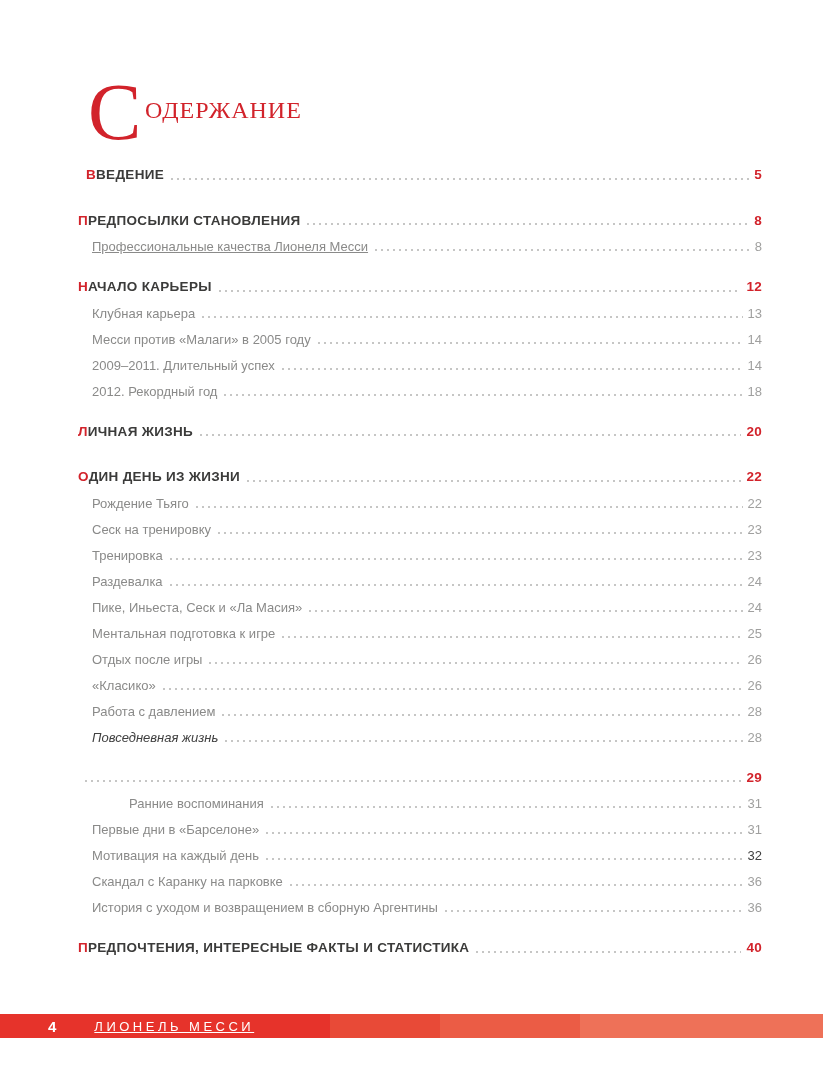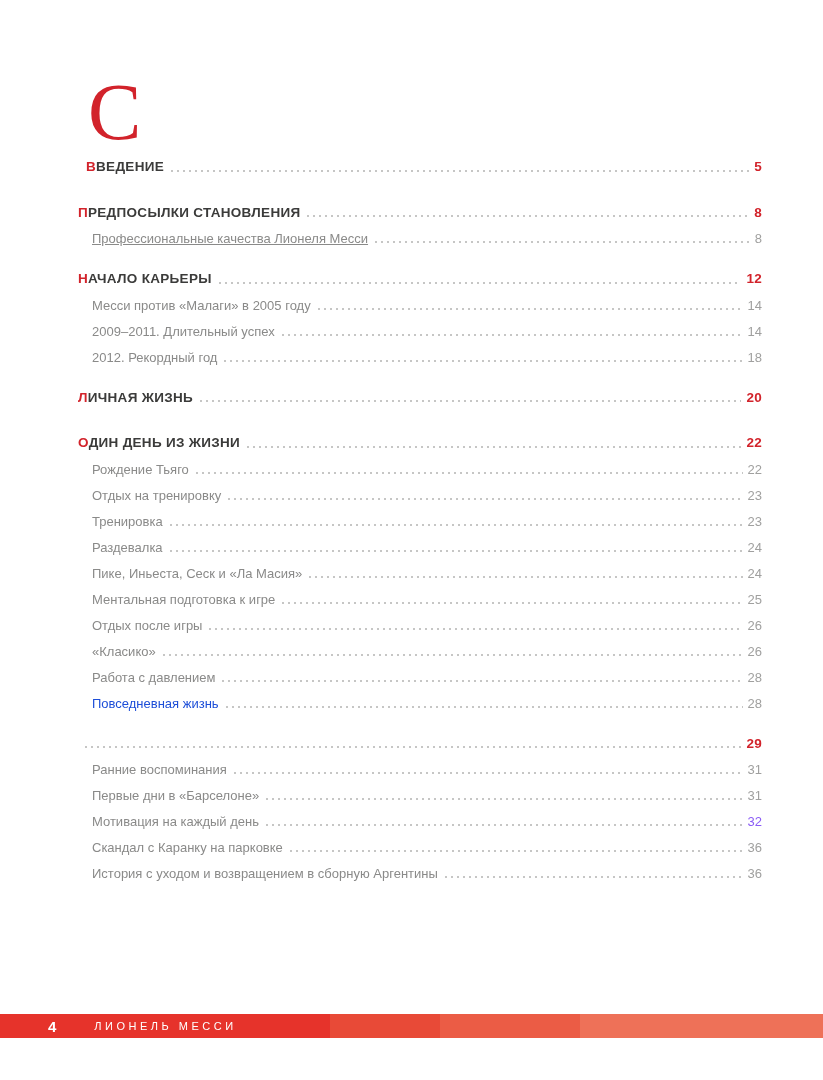--- a/index.html
+++ b/index.html
@@ -49,21 +49,21 @@
     background-repeat: repeat-x;
   }
   .row .pagenum { line-height: 1; white-space: nowrap; }
   .row.chapter {
     margin-top: 27px;
     font-weight: bold;
     font-size: 13.5px;
     letter-spacing: 0.3px;
   }
   .row.chapter + .row.chapter { margin-top: 32px; }
-  .row.chapter:first-child { margin-top: 0; padding-left: 8px; }
+  .row.chapter:first-child { margin-top: 8px; padding-left: 8px; }
   .row.sub {
     margin-top: 13px;
     font-size: 13px;
     padding-left: 14px;
   }
   
   .footer-bar {
     position: absolute;
     left: 0;
     top: 1014px;
@@ -75,34 +75,36 @@
   .footer-page {
     margin-left: 48px;
     color: #ffffff;
     font-weight: bold;
     font-size: 15px;
     line-height: 1;
   }
   .footer-title {
     margin-left: 38px;
     color: #ffffff;
-    font-size: 11px;
+    font-size: 13px;
     letter-spacing: 3.5px;
     line-height: 1;
+    text-decoration: underline;
   }
 </style>
 </head>
 <body>
 
 <div class="page">
 
   <div class="content">
 
     <div class="title">
       <span class="dropcap" style="color: rgb(210, 35, 43);">С</span>
+      <span class="title-rest" style="color: rgb(210, 35, 43);">ОДЕРЖАНИЕ</span>
     </div>
 
     <div class="toc-list">
         <div class="row chapter">
           <span class="label" style="color: rgb(59, 59, 58);"><span style="color: rgb(210, 35, 43);">В</span>ВЕДЕНИЕ</span>
           <span class="leader"></span>
           <span class="pagenum" style="color: rgb(210, 35, 43);">5</span>
         </div>
         <div class="row chapter">
           <span class="label" style="color: rgb(59, 59, 58);"><span style="color: rgb(210, 35, 43);">П</span>РЕДПОСЫЛКИ СТАНОВЛЕНИЯ</span>
@@ -113,20 +115,25 @@
           <span class="label" style="color: rgb(138, 138, 137); text-decoration: underline;">Профессиональные качества Лионеля Месси</span>
           <span class="leader"></span>
           <span class="pagenum" style="color: rgb(160, 160, 159);">8</span>
         </div>
         <div class="row chapter">
           <span class="label" style="color: rgb(59, 59, 58);"><span style="color: rgb(210, 35, 43);">Н</span>АЧАЛО КАРЬЕРЫ</span>
           <span class="leader"></span>
           <span class="pagenum" style="color: rgb(210, 35, 43);">12</span>
         </div>
         <div class="row sub">
+          <span class="label" style="color: rgb(138, 138, 137);">Клубная карьера</span>
+          <span class="leader"></span>
+          <span class="pagenum" style="color: rgb(160, 160, 159);">13</span>
+        </div>
+        <div class="row sub">
           <span class="label" style="color: rgb(138, 138, 137);">Месси против «Малаги» в 2005 году</span>
           <span class="leader"></span>
           <span class="pagenum" style="color: rgb(160, 160, 159);">14</span>
         </div>
         <div class="row sub">
           <span class="label" style="color: rgb(138, 138, 137);">2009–2011. Длительный успех</span>
           <span class="leader"></span>
           <span class="pagenum" style="color: rgb(160, 160, 159);">14</span>
         </div>
         <div class="row sub">
@@ -143,21 +150,21 @@
           <span class="label" style="color: rgb(59, 59, 58);"><span style="color: rgb(210, 35, 43);">О</span>ДИН ДЕНЬ ИЗ ЖИЗНИ</span>
           <span class="leader"></span>
           <span class="pagenum" style="color: rgb(210, 35, 43);">22</span>
         </div>
         <div class="row sub">
           <span class="label" style="color: rgb(138, 138, 137);">Рождение Тьяго</span>
           <span class="leader"></span>
           <span class="pagenum" style="color: rgb(160, 160, 159);">22</span>
         </div>
         <div class="row sub">
-          <span class="label" style="color: rgb(138, 138, 137);">Отдых на тренировку</span>
+          <span class="label" style="color: rgb(138, 138, 137);">Сеск на тренировку</span>
           <span class="leader"></span>
           <span class="pagenum" style="color: rgb(160, 160, 159);">23</span>
         </div>
         <div class="row sub">
           <span class="label" style="color: rgb(138, 138, 137);">Тренировка</span>
           <span class="leader"></span>
           <span class="pagenum" style="color: rgb(160, 160, 159);">23</span>
         </div>
         <div class="row sub">
           <span class="label" style="color: rgb(138, 138, 137);">Раздевалка</span>
@@ -183,52 +190,57 @@
           <span class="label" style="color: rgb(138, 138, 137);">«Класико»</span>
           <span class="leader"></span>
           <span class="pagenum" style="color: rgb(160, 160, 159);">26</span>
         </div>
         <div class="row sub">
           <span class="label" style="color: rgb(138, 138, 137);">Работа с давлением</span>
           <span class="leader"></span>
           <span class="pagenum" style="color: rgb(160, 160, 159);">28</span>
         </div>
         <div class="row sub">
-          <span class="label" style="color: #1d4ed8;">Повседневная жизнь</span>
+          <span class="label" style="color: #404040; font-style: italic;">Повседневная жизнь</span>
           <span class="leader"></span>
           <span class="pagenum" style="color: rgb(160, 160, 159);">28</span>
         </div>
         <div class="row chapter">
           <span class="leader"></span>
           <span class="pagenum" style="color: rgb(210, 35, 43);">29</span>
         </div>
         <div class="row sub">
-          <span class="label" style="color: rgb(138, 138, 137);">Ранние воспоминания</span>
+          <span class="label" style="color: rgb(138, 138, 137); margin-left: 37px;">Ранние воспоминания</span>
           <span class="leader"></span>
           <span class="pagenum" style="color: rgb(160, 160, 159);">31</span>
         </div>
         <div class="row sub">
           <span class="label" style="color: rgb(138, 138, 137);">Первые дни в «Барселоне»</span>
           <span class="leader"></span>
           <span class="pagenum" style="color: rgb(160, 160, 159);">31</span>
         </div>
         <div class="row sub">
           <span class="label" style="color: rgb(138, 138, 137);">Мотивация на каждый день</span>
           <span class="leader"></span>
-          <span class="pagenum" style="color: #8b5cf6; text-align: center;">32</span>
+          <span class="pagenum" style="color: #404040; text-align: center;">32</span>
         </div>
         <div class="row sub">
           <span class="label" style="color: rgb(138, 138, 137);">Скандал с Каранку на парковке</span>
           <span class="leader"></span>
           <span class="pagenum" style="color: rgb(160, 160, 159);">36</span>
         </div>
         <div class="row sub">
           <span class="label" style="color: rgb(138, 138, 137);">История с уходом и возвращением в сборную Аргентины</span>
           <span class="leader"></span>
           <span class="pagenum" style="color: rgb(160, 160, 159);">36</span>
+        </div>
+        <div class="row chapter">
+          <span class="label" style="color: rgb(59, 59, 58);"><span style="color: rgb(210, 35, 43);">П</span>РЕДПОЧТЕНИЯ, ИНТЕРЕСНЫЕ ФАКТЫ И СТАТИСТИКА</span>
+          <span class="leader"></span>
+          <span class="pagenum" style="color: rgb(210, 35, 43);">40</span>
         </div>
       </div>
 
   </div>
 
   <div class="footer-bar" style="background: linear-gradient(to right, rgb(230, 51, 43) 0%, rgb(230, 51, 43) 40.1%, rgb(232, 74, 55) 40.1%, rgb(232, 74, 55) 53.5%, rgb(235, 92, 69) 53.5%, rgb(235, 92, 69) 70.5%, rgb(238, 113, 88) 70.5%, rgb(238, 113, 88) 100%);">
     <span class="footer-page">4</span>
     <span class="footer-title">ЛИОНЕЛЬ МЕССИ</span>
   </div>
 

